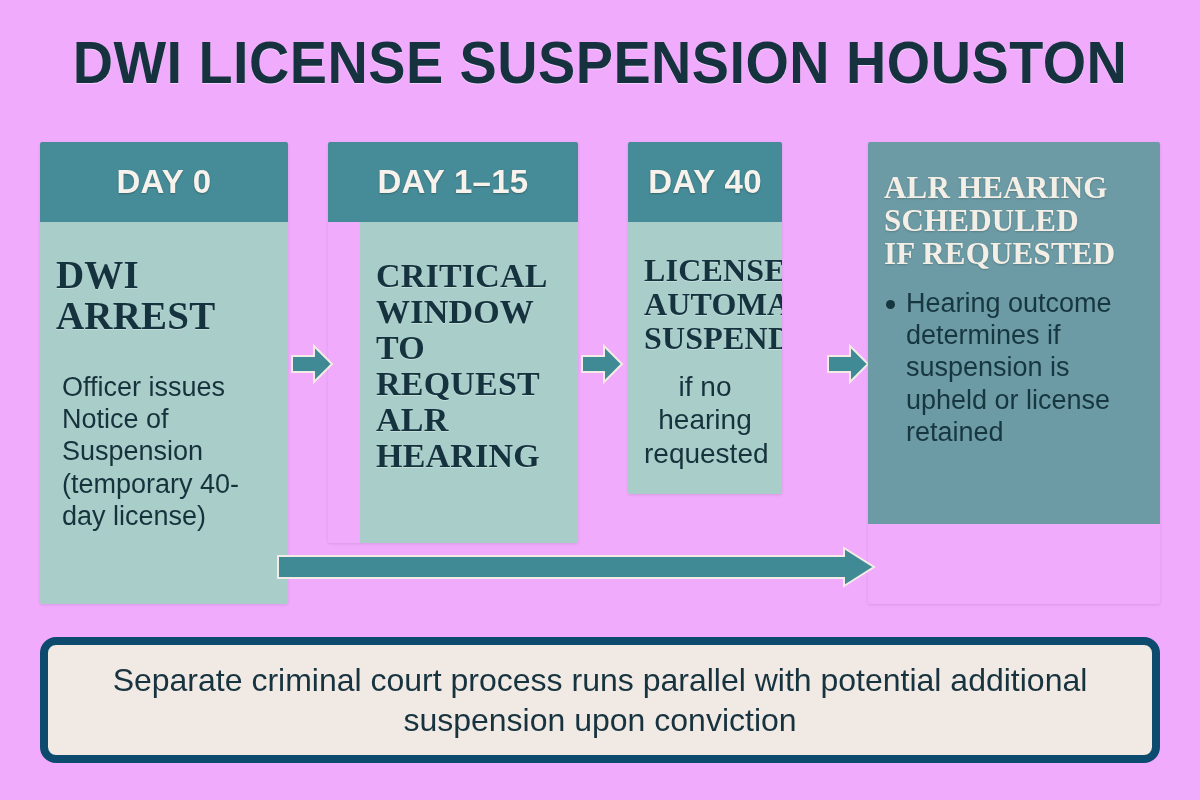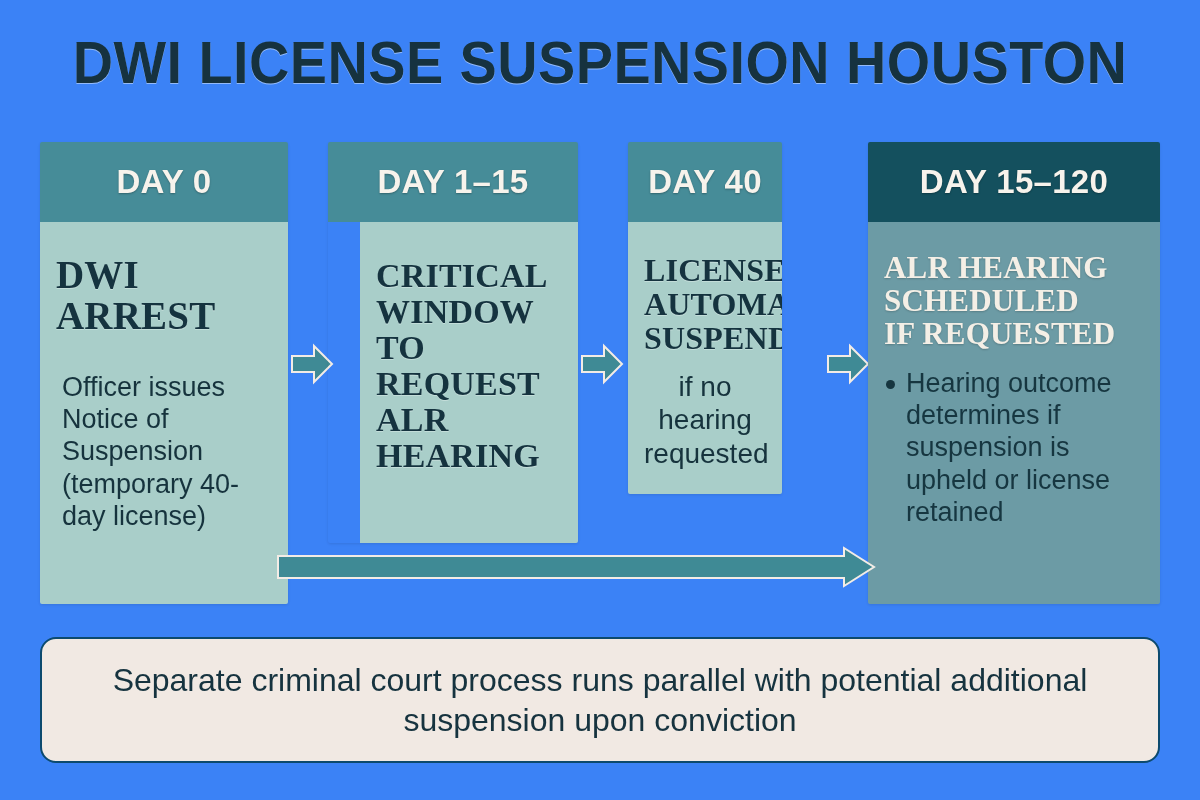--- a/index.html
+++ b/index.html
@@ -12,21 +12,21 @@
     background: #f1e9e3;
     font-family: "Liberation Sans", sans-serif;
     overflow: hidden;
     position: relative;
   }
 
   #infographic {
     position: relative;
     width: 1200px;
     height: 800px;
-    background: #3b82f6;
+    background: #f0abfc;
   }
 
   
   .page-title {
     position: absolute;
     left: 0;
     top: 28px;
     width: 1200px;
     text-align: center;
     font-family: "Liberation Sans Narrow", "Liberation Sans", sans-serif;
@@ -154,21 +154,21 @@
   #arrow-long svg { display: block; }
 
   
   #bottom-banner {
     position: absolute;
     left: 40px;
     top: 637px;
     width: 1120px;
     height: 126px;
     box-sizing: border-box;
-    border: 2px solid #0c4a6e;
+    border: 8px solid #0c4a6e;
     border-radius: 16px;
     background: #f1e9e3;
     display: flex;
     align-items: center;
     justify-content: center;
     text-align: center;
   }
   #bottom-banner .banner-text {
     font-family: "Liberation Sans Narrow", "Liberation Sans", sans-serif;
     font-size: 32px;
@@ -219,21 +219,20 @@
     </div>
   </div>
 
   <div class="arrow-block" id="arrow-3">
     <svg width="44" height="44" viewBox="0 0 44 44">
       <polygon points="2,14 24,14 24,4 42,22 24,40 24,30 2,30" fill="#3f8a95" stroke="#f3ece6" stroke-width="2"></polygon>
     </svg>
   </div>
 
   <div class="card" id="card-4">
-    <div class="card-header">DAY 15–120</div>
     <div class="card-body">
       <div class="card-title">ALR HEARING<br>SCHEDULED<br>IF REQUESTED</div>
       <ul class="bullet-list">
         <li>
           <span class="dot"></span>
           <span>Hearing outcome determines if suspension is upheld or license retained</span>
         </li>
       </ul>
     </div>
   </div>

